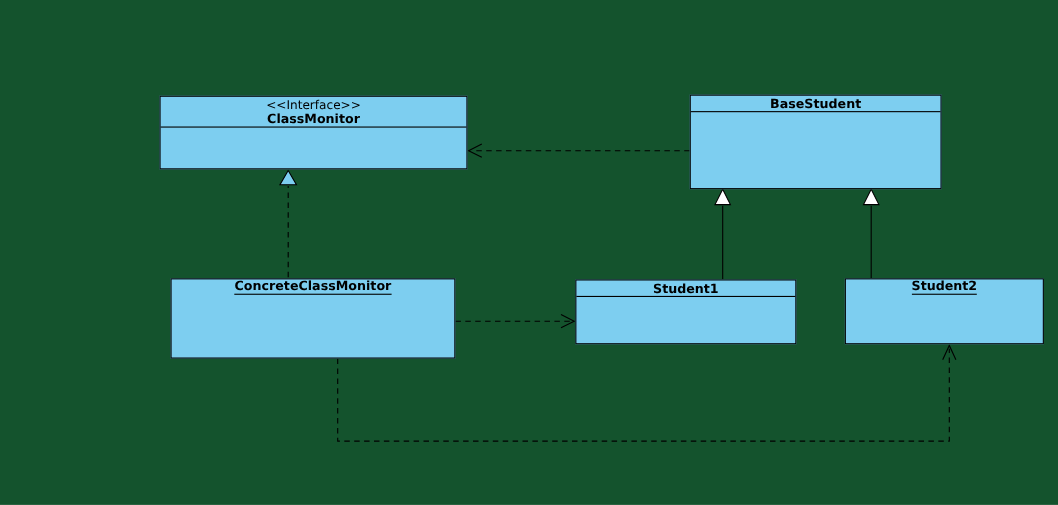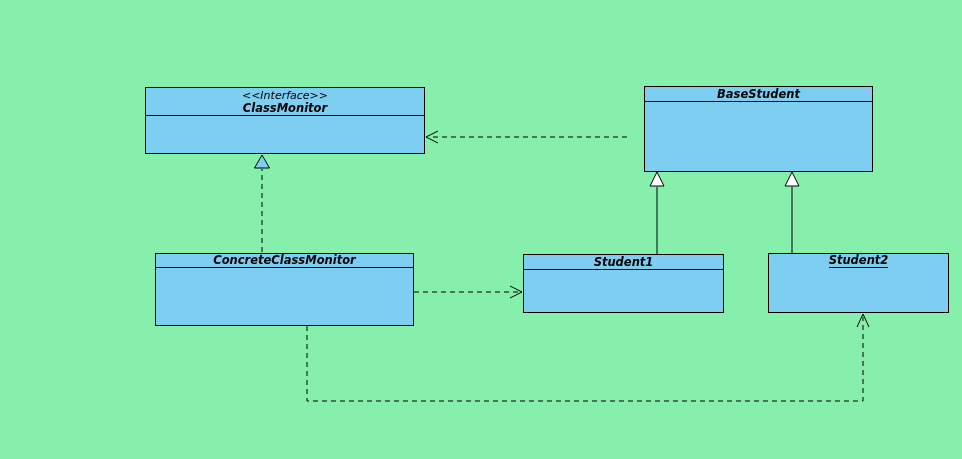--- a/index.html
+++ b/index.html
@@ -5,23 +5,22 @@
   html, body {
     margin: 0;
     padding: 0;
     background: #ffffff;
     font-family: "DejaVu Sans", "Liberation Sans", sans-serif;
   }
   .canvas {
     position: relative;
     width: 962px;
     height: 459px;
-    background: #86efac;
+    background: #14532d;
     overflow: hidden;
-    font-style: italic;
   }
   .connectors {
     position: absolute;
     left: 0;
     top: 0;
     width: 962px;
     height: 459px;
   }
   .uml-class {
     position: absolute;
@@ -118,28 +117,28 @@
   </svg>
 
   <div class="uml-class" style="left:145px; top:87px; width:280px; height:67px;">
     <div class="uml-header" style="height:27px;">
       <span class="uml-stereotype">&lt;&lt;Interface&gt;&gt;</span>
       <span class="uml-name">ClassMonitor</span>
     </div>
     <div class="uml-body"></div>
   </div>
 
-  <div class="uml-class" style="left:627px; top:86px; width:229px; height:86px;margin-left:17px;">
+  <div class="uml-class" style="left:627px; top:86px; width:229px; height:86px;">
     <div class="uml-header" style="height:14px;">
       <span class="uml-name">BaseStudent</span>
     </div>
     <div class="uml-body"></div>
   </div>
 
-  <div class="uml-class" style="left:155px; top:253px; width:259px; height:73px;">
+  <div class="uml-class" style="left:155px; top:253px; width:259px; height:73px;align-items:center;">
     <div class="uml-header" style="height:13px;">
       <span class="uml-name">ConcreteClassMonitor</span>
     </div>
     <div class="uml-body"></div>
   </div>
 
   <div class="uml-class" style="left:523px; top:254px; width:201px; height:59px;">
     <div class="uml-header" style="height:14px;">
       <span class="uml-name">Student1</span>
     </div>

